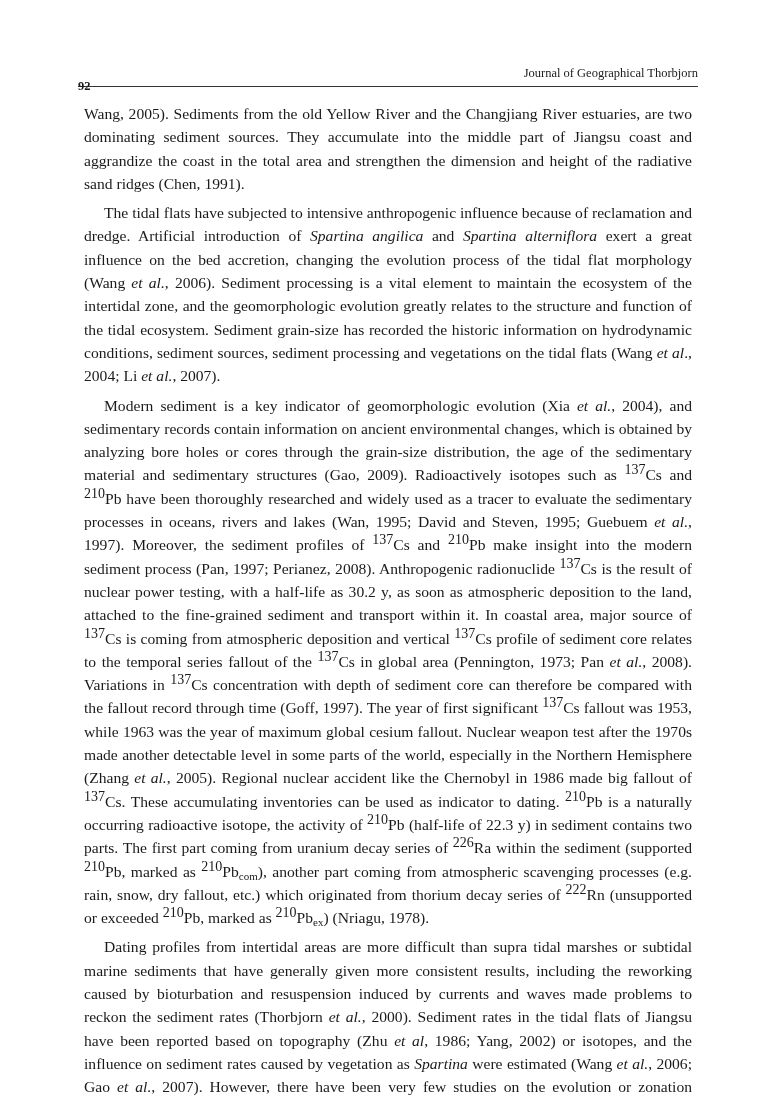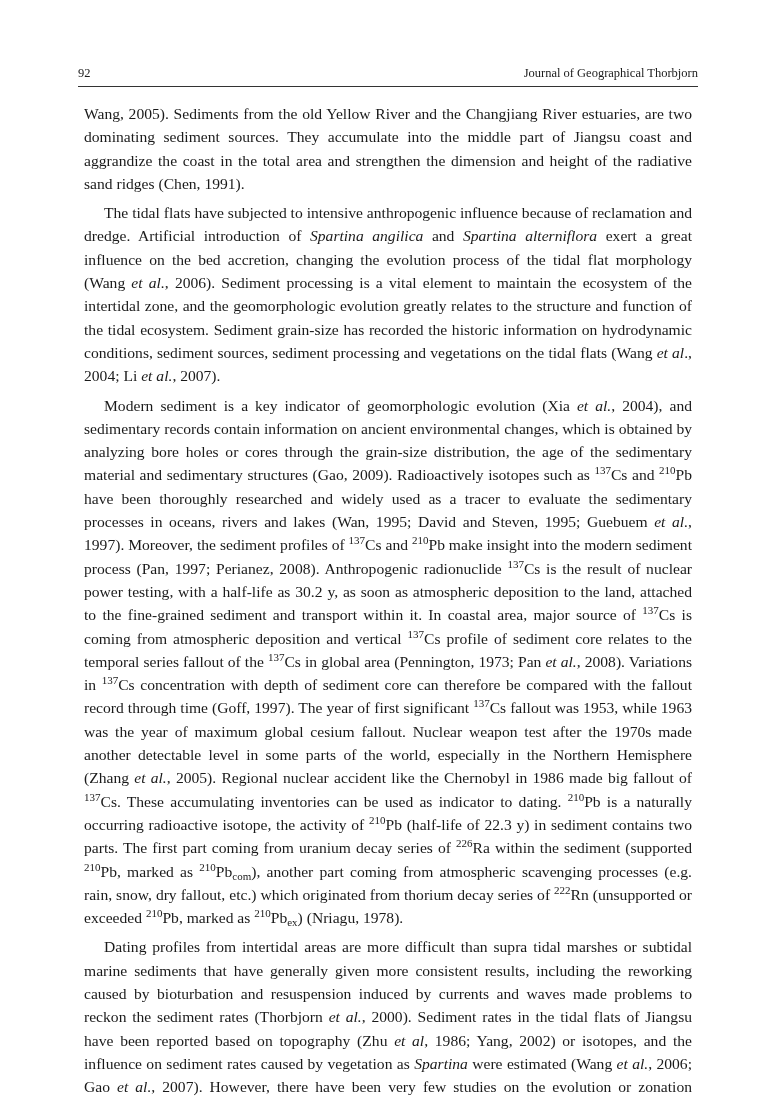--- a/index.html
+++ b/index.html
@@ -1,26 +1,26 @@
 <!DOCTYPE html>
 <html><head>
 <meta charset="utf-8">
 <style>
   html, body { margin: 0; padding: 0; background: #ffffff; }
   body { width: 776px; height: 1102px; position: relative; overflow: hidden;
          font-family: "Liberation Serif", "DejaVu Serif", serif; color: #1a1a1a; }
   .header { position: absolute; left: 78px; top: 64px; width: 620px; height: 22px;
             border-bottom: 1px solid #333; font-size: 12.5px; }
-  .header .pg { position: absolute; left: 0; top: 2px; }
+  .header .pg { position: absolute; left: 0; top: 15px; font-weight: bold; }
   .header .jt { position: absolute; right: 0; top: 2px; }
   .body { position: absolute; left: 78px; top: 96px; width: 620px;
           font-size: 15.6px; line-height: 23.3px; text-align: justify; hyphens: manual; }
   .body p { margin: 6px; }
   .body p.ind { text-indent: 20px; }
-  sup { font-size: 11px; vertical-align: 6px; line-height: 0; }
+  sup { font-size: 14px; vertical-align: 6px; line-height: 0; }
   sub { font-size: 11px; vertical-align: -3px; line-height: 0; }
   i { }
 </style>
 </head>
 <body>
 
 <div class="header">
   <span class="pg">92</span>
   <span class="jt">Journal of Geographical Thorbjorn</span>
 </div>

